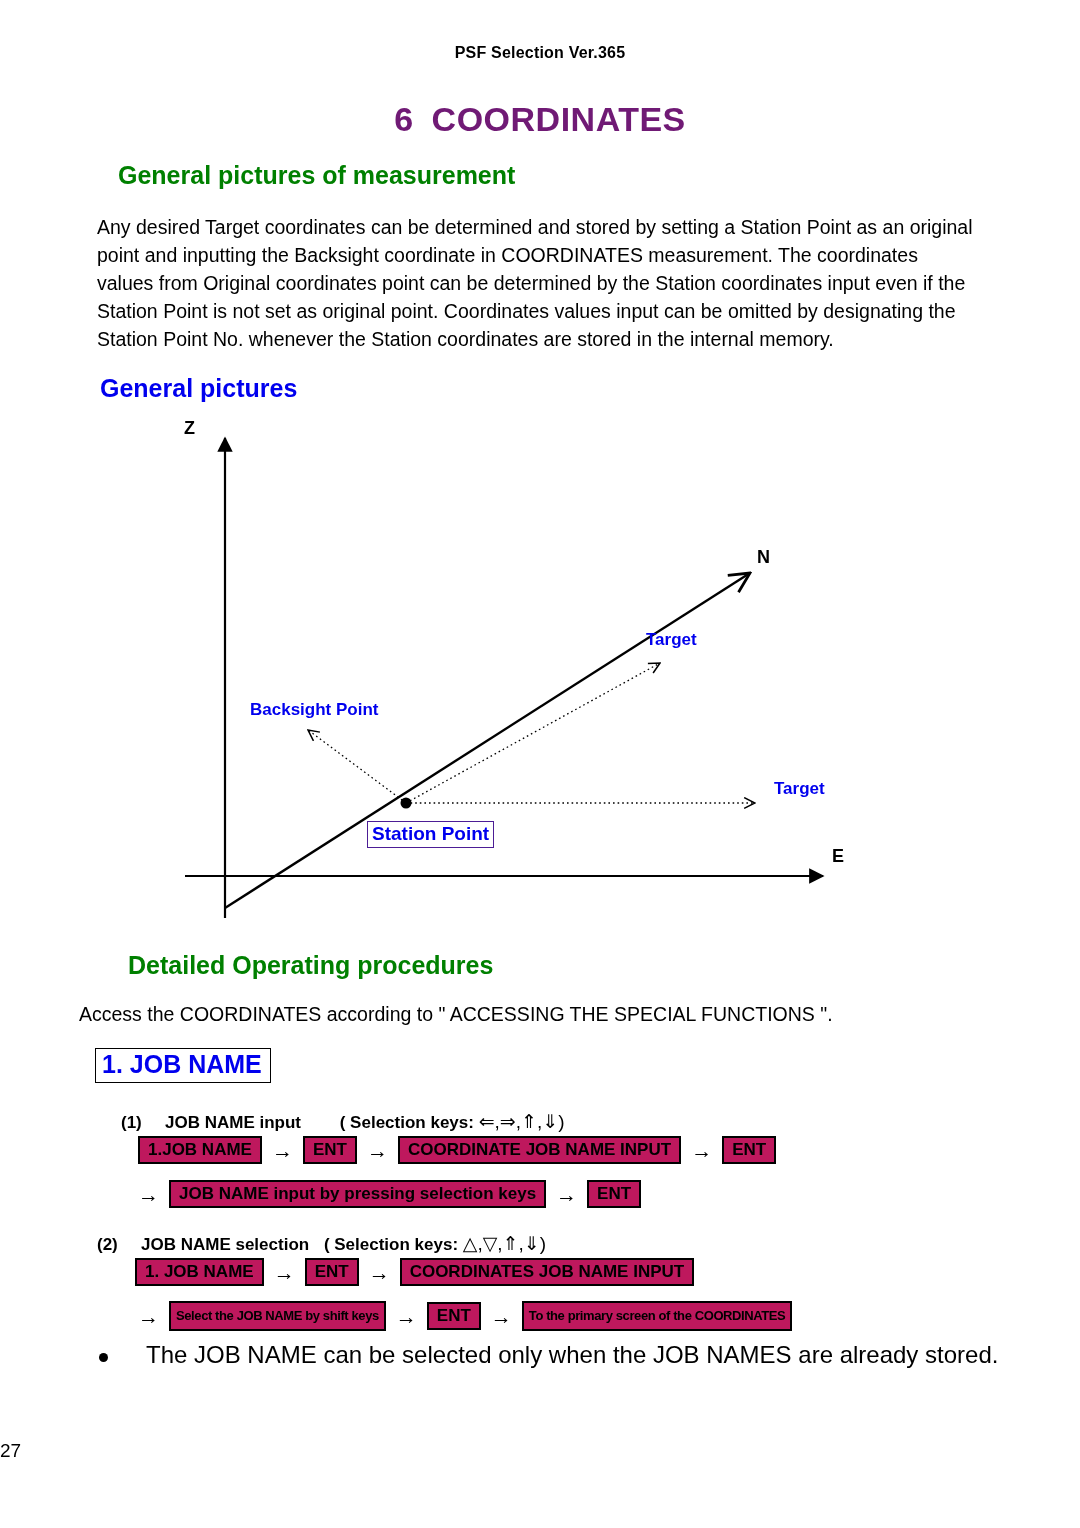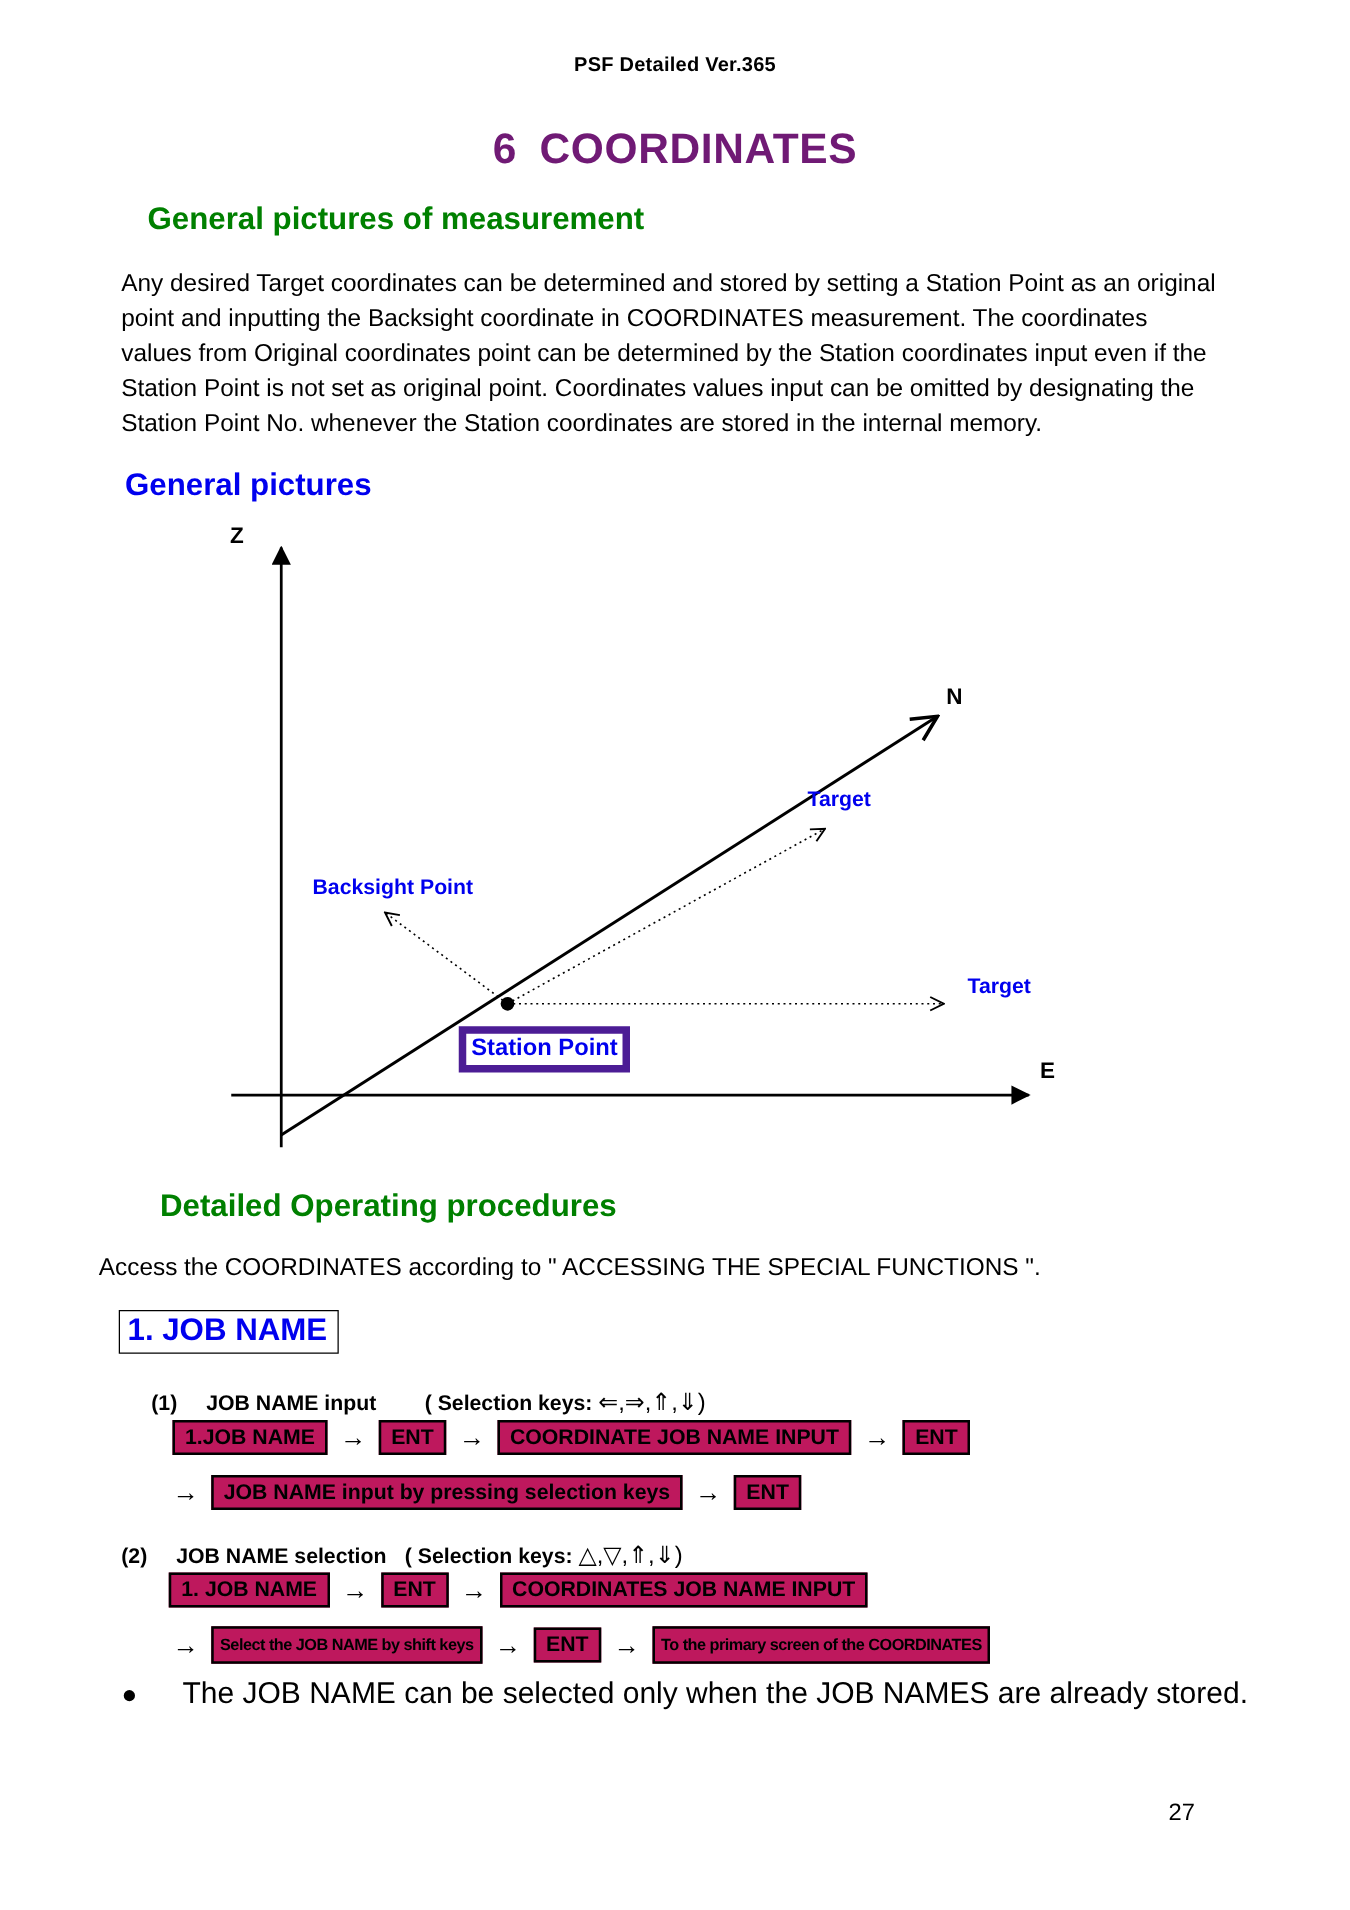--- a/index.html
+++ b/index.html
@@ -113,21 +113,21 @@
   }
   #lbl-z { left: 89px; top: 0px; }
   #lbl-n { left: 662px; top: 129px; }
   #lbl-e { left: 737px; top: 428px; }
   #lbl-target-upper { left: 551px; top: 212px; }
   #lbl-target-lower { left: 679px; top: 361px; }
   #lbl-backsight { left: 155px; top: 282px; }
   #lbl-station {
     left: 272px;
     top: 403px;
-    border: 6px solid #4c1d95;
+    border: 1px solid #4c1d95;
     padding: 1px 4px 2px 4px;
     font-size: 19px;
     background: #ffffff;
   }
 
   
   #job-name-heading {
     position: absolute;
     top: 1048px;
     left: 95px;
@@ -207,31 +207,31 @@
     position: relative;
     top: -1px;
   }
 
   
   #page-number {
     position: absolute;
     top: 1440px;
     left: 0;
     width: 956px;
-    text-align: right;
+    text-align: left;
     font-size: 19px;
     color: #000000;
   }
 </style>
 </head>
 <body>
 
 <div class="page">
 
-  <div class="running-head">PSF Detailed Ver.365</div>
+  <div class="running-head">PSF Selection Ver.365</div>
 
   <div class="chapter-title">
     <span class="num">6</span><span>COORDINATES</span>
   </div>
 
   <div class="h-green" id="sec-general-measurement">General pictures of measurement</div>
 
   <div class="body-paragraph">Any desired Target coordinates can be determined and stored by setting a Station Point as an original point and inputting the Backsight coordinate in COORDINATES measurement. The coordinates values from Original coordinates point can be determined by the Station coordinates input even if the Station Point is not set as original point. Coordinates values input can be omitted by designating the Station Point No. whenever the Station coordinates are stored in the internal memory.</div>
 
   <div class="h-blue" id="sec-general-pictures">General pictures</div>

